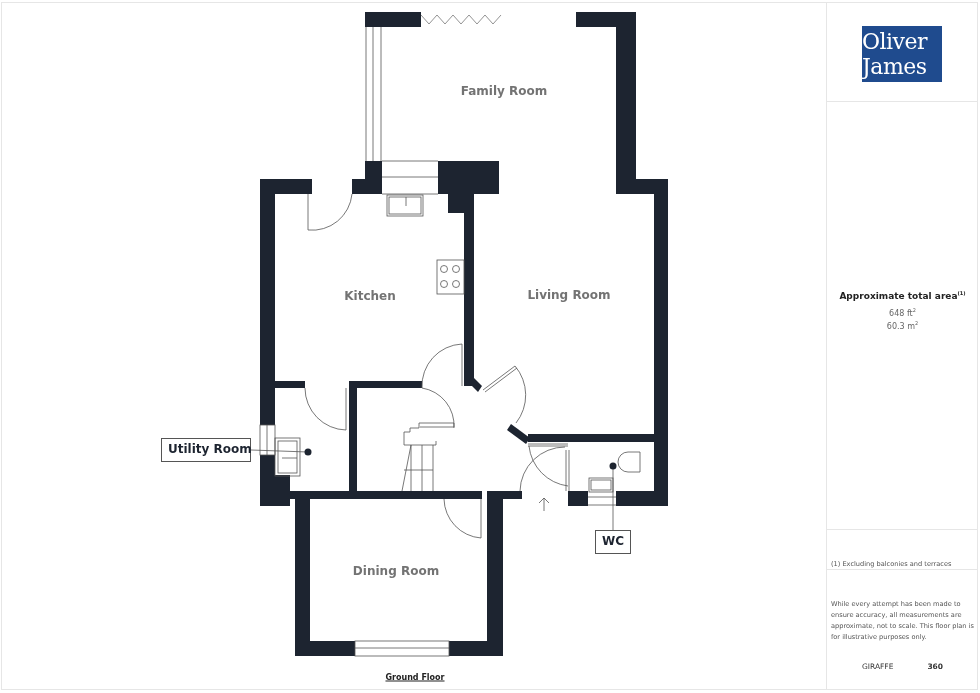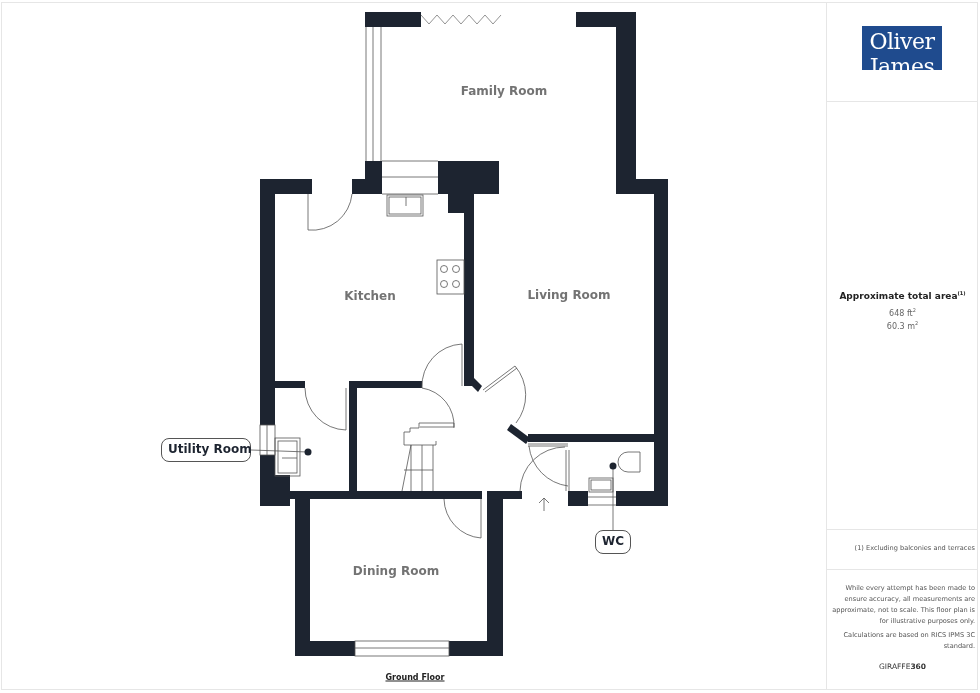--- a/index.html
+++ b/index.html
@@ -1,30 +1,30 @@
 <!DOCTYPE html>
 <html><head>
 <meta charset="utf-8">
 <style>
   html, body { margin:0; padding:0; background:#ffffff; }
   body { width:980px; height:693px; position:relative; overflow:hidden; font-family:"DejaVu Sans", sans-serif; color:#1d2430; }
   .frame { position:absolute; left:1px; top:2px; width:977px; height:688px; border:1px solid #e6e6e6; box-sizing:border-box; }
   .plan { position:absolute; left:0; top:0; width:826px; height:693px; }
   .sidebar { position:absolute; left:826px; top:2px; width:152px; height:688px; border-left:1px solid #e6e6e6; box-sizing:border-box; }
   .sb-section { position:absolute; left:0; width:100%; border-bottom:1px solid #e6e6e6; box-sizing:border-box; }
-  .logo { position:absolute; left:35px; top:24px; width:80px; height:44px; background:#1f4b8e; color:#fff; font-family:"DejaVu Serif", serif; font-size:22px; line-height:25px; text-align:center; padding-top:3px; box-sizing:border-box; letter-spacing:-0.5px; }
+  .logo { position:absolute; left:35px; top:24px; width:80px; height:56px; background:#1f4b8e; color:#fff; font-family:"DejaVu Serif", serif; font-size:22px; line-height:25px; text-align:left; padding-top:3px; box-sizing:border-box; letter-spacing:-0.5px; }
   .area-title { position:absolute; top:288px; left:0; width:100%; text-align:center; font-size:9px; font-weight:bold; color:#222; }
   .area-title sup { font-size:5px; }
   .area-val { position:absolute; left:0; width:100%; text-align:center; font-size:8px; color:#666; }
   .area-val sup { font-size:5px; }
-  .note { position:absolute; left:4px; width:144px; text-align:right; font-size:6.6px; line-height:11px; color:#555; }
+  .note { position:absolute; left:4px; width:144px; text-align:left; font-size:6.6px; line-height:11px; color:#555;margin-top:16px; }
   .brand { position:absolute; top:660px; left:0; width:100%; text-align:center; font-size:7.5px; color:#333; }
-  .brand b { font-weight:bold; }
+  .brand b { font-weight:bold;padding-left:34px; }
   .room-label { position:absolute; font-size:12px; font-weight:bold; color:#737373; white-space:nowrap; transform:translate(-50%,-50%); }
-  .callout { position:absolute; border:1px solid #555; border-radius:8px; background:#fff; font-size:12px; font-weight:bold; color:#1d2430; padding:3px 6px; box-sizing:border-box; white-space:nowrap; }
+  .callout { position:absolute; border:1px solid #555; border-radius:0; background:#fff; font-size:12px; font-weight:bold; color:#1d2430; padding:3px 6px; box-sizing:border-box; white-space:nowrap; }
   .floor-label { position:absolute; left:415px; top:677px; transform:translate(-50%,-50%); font-size:8px; font-weight:bold; color:#222;text-decoration:underline; }
 </style>
 </head>
 <body>
 
 <div class="frame"></div>
 
 <div class="plan">
   <svg width="826" height="693" viewBox="0 0 826 693">
     <g fill="#1d2430">
@@ -178,17 +178,16 @@
       <span>648 ft</span><sup>2</sup>
     </div>
     <div class="area-val" style="top:218px">
       <span>60.3 m</span><sup>2</sup>
     </div>
   </div>
   <div class="sb-section" style="top:528px;height:40px">
     <div class="note" style="top:13px">(1) Excluding balconies and terraces</div>
   </div>
   <div class="note" style="top:581px">While every attempt has been made to ensure accuracy, all measurements are approximate, not to scale. This floor plan is for illustrative purposes only.</div>
-  <div class="note" style="top:628px">Calculations are based on RICS IPMS 3C standard.</div>
   <div class="brand">
     <span>GIRAFFE</span><b>360</b>
   </div>
 </div>
 
 </body></html>

